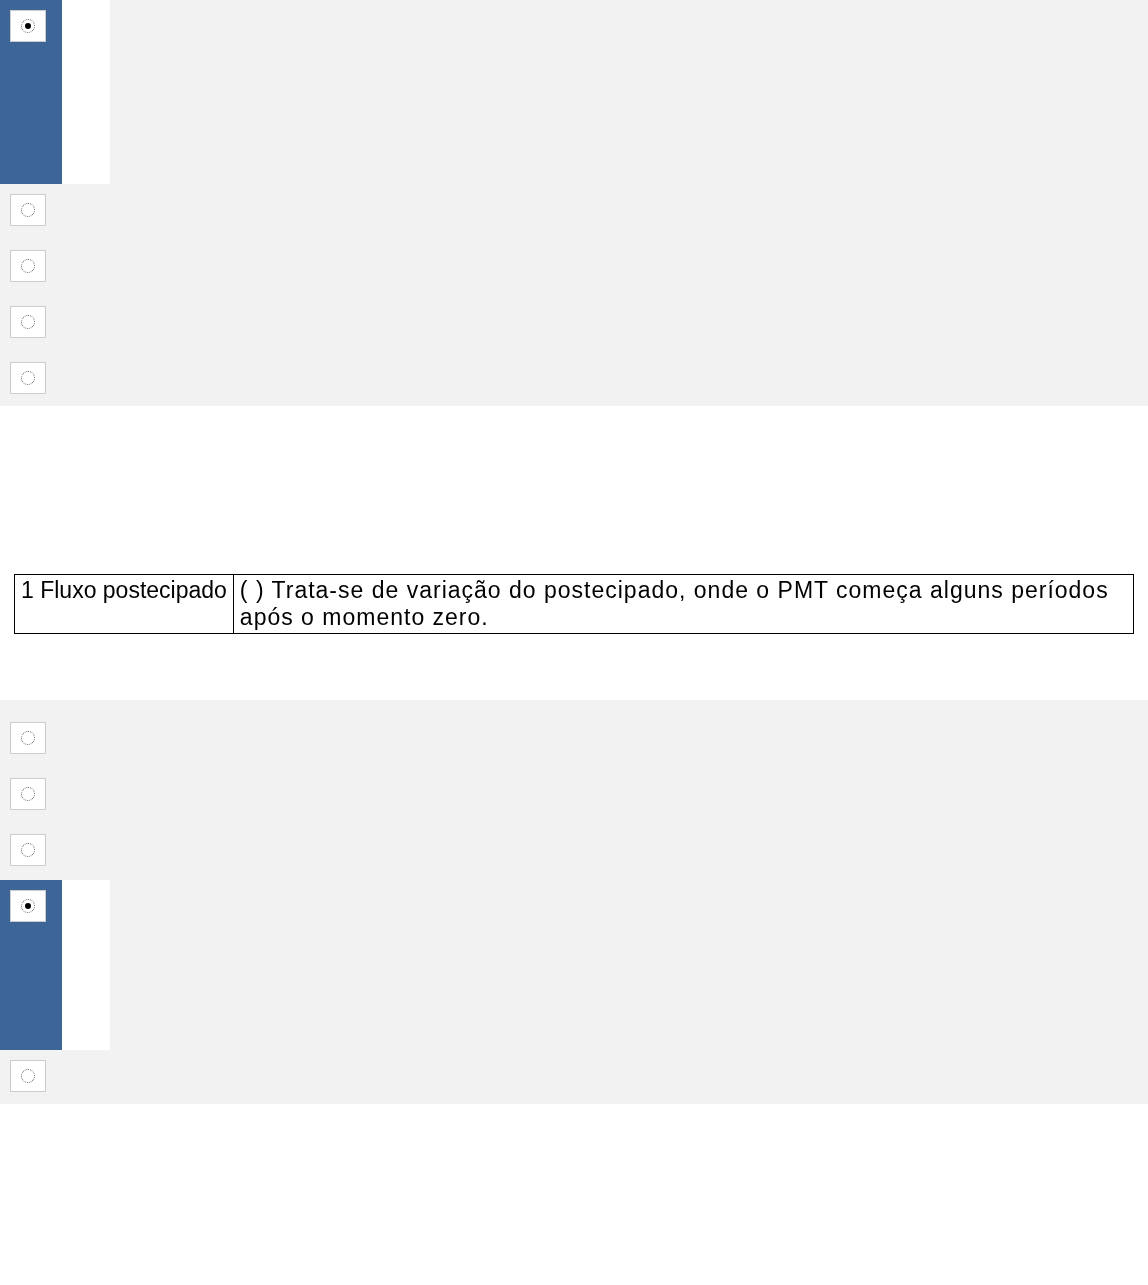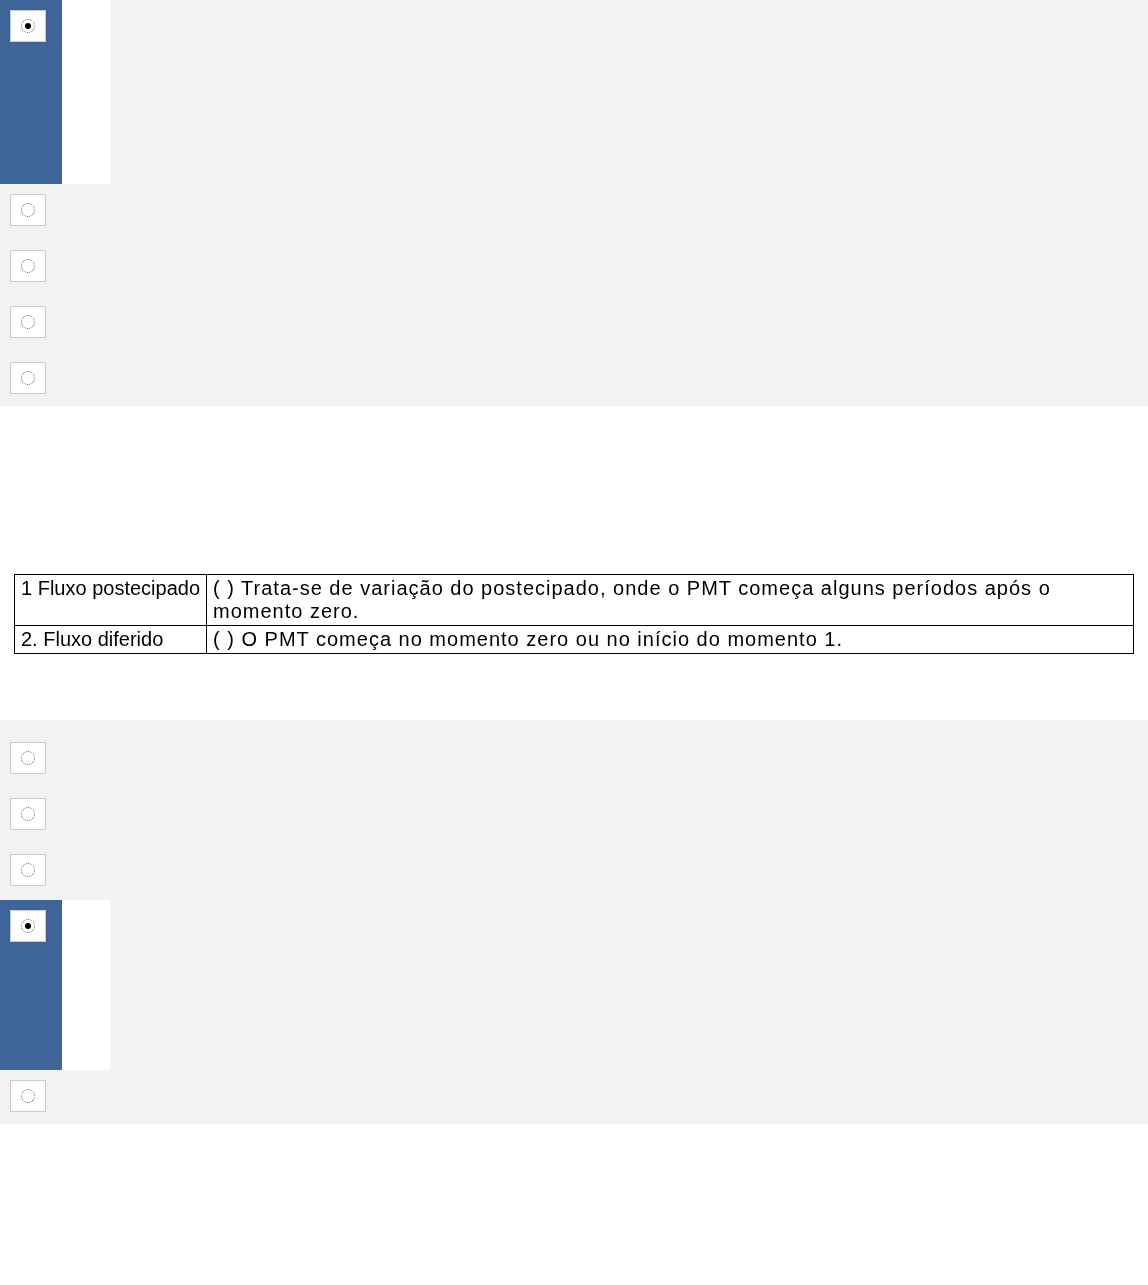--- a/index.html
+++ b/index.html
@@ -51,21 +51,21 @@
   .spacer-mid { height: 168px; background: #fff; }
   .spacer-after-table { height: 66px; background: #fff; }
   table.match {
     border-collapse: collapse;
     margin: 0 14px;
     width: calc(100% - 28px);
   }
   table.match td {
     border: 1px solid #000;
     padding: 2px 6px;
-    font-size: 20px;
+    font-size: 23px;
     vertical-align: top;
   }
   table.match td.left { width: 178px; white-space: nowrap; }
   .blank-prefix { letter-spacing: 1px; }
 </style>
 </head>
 <body>
 
 <div class="group-q1">
 
@@ -117,24 +117,20 @@
 </div>
 
 <div class="spacer-mid"></div>
 
 <table class="match">
   <tbody>
       <tr>
     <td class="left">1 Fluxo postecipado</td>
     <td><span class="blank-prefix">(    ) Trata-se de variação do postecipado, onde o PMT começa alguns períodos após o momento zero.</span></td>
   </tr>
-  <tr>
-    <td class="left">2. Fluxo diferido</td>
-    <td><span class="blank-prefix">(    ) O PMT começa no momento zero ou no início do momento 1.</span></td>
-  </tr>
 </tbody>
   </table>
 
 <div class="spacer-after-table"></div>
 
 <div class="group-q2">
 
   <div class="opt-block">
     <div class="radio-cell">
       <div class="radio-box">

